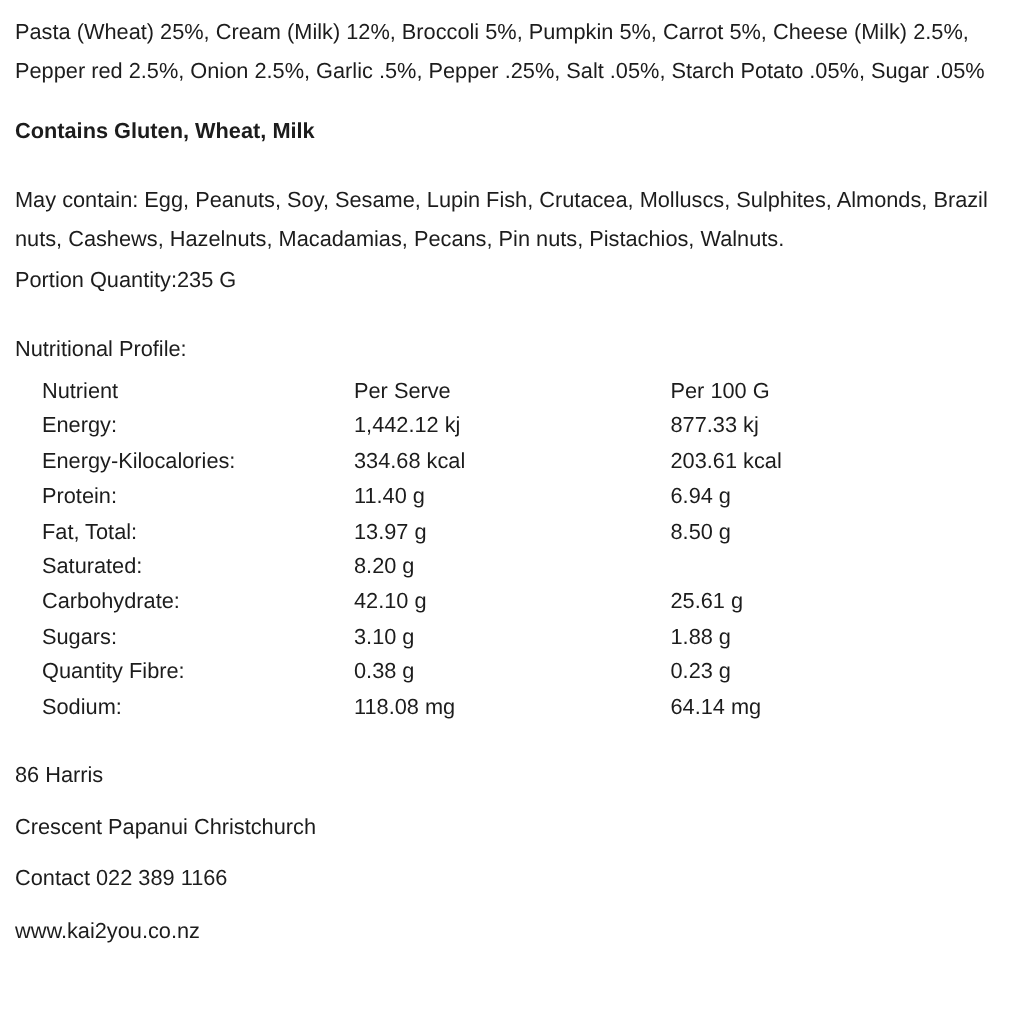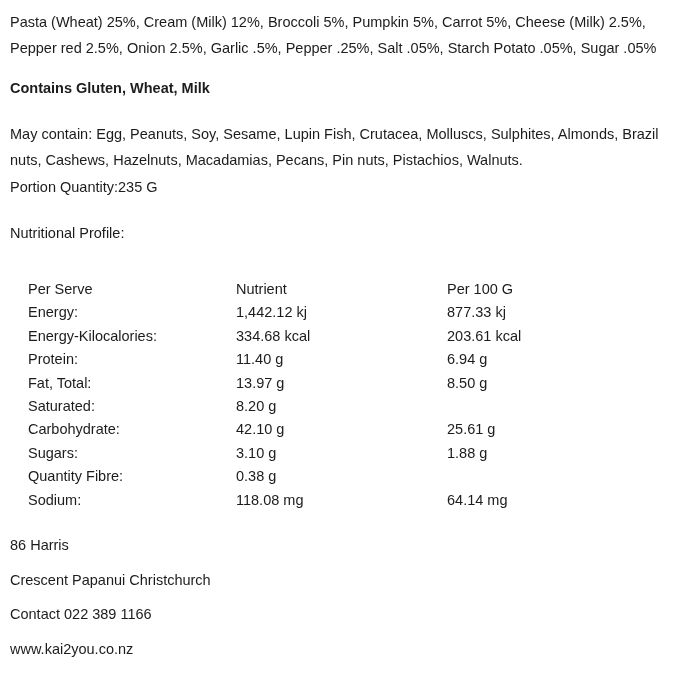--- a/index.html
+++ b/index.html
@@ -16,21 +16,21 @@
     font-size: 14.5px;
     line-height: 26px;
     color: #1c1c1c;
     overflow: hidden;
   }
   p { margin: 0 0 20px 0; }
   .ingredients { margin-bottom: 14px; }
   .contains { font-weight: 700; margin-bottom: 20px; }
   .may-contain { margin-bottom: 1px; }
   .portion { }
-  .nutrition-title { margin-bottom: 32px; }
+  .nutrition-title { margin-bottom: 4px; }
   .bold { font-weight: 400; }
 
   .ntable {
     margin: 0 0 20px 18px;
   }
   .trow {
     display: grid;
     grid-template-columns: 208px 211px 1fr;
     line-height: 23.4px;
   }
@@ -47,22 +47,22 @@
 <p class="contains">Contains Gluten, Wheat, Milk</p>
 
 <p class="may-contain">May contain: Egg, Peanuts, Soy, Sesame, Lupin Fish, Crutacea, Molluscs, Sulphites, Almonds, Brazil nuts, Cashews, Hazelnuts, Macadamias, Pecans, Pin nuts, Pistachios, Walnuts.</p>
 
 <p class="portion">Portion Quantity:235 G</p>
 
 <p class="nutrition-title">Nutritional Profile:</p>
 
 <div class="ntable">
   <div class="trow">
+    <div class="tcell">Nutrient</div>
     <div class="tcell">Per Serve</div>
-    <div class="tcell">Nutrient</div>
     <div class="tcell">Per 100 G</div>
   </div>
   <div>
       <div class="trow">
         <div class="tcell">Energy:</div>
         <div class="tcell">1,442.12 kj</div>
         <div class="tcell">877.33 kj</div>
       </div>
       <div class="trow">
         <div class="tcell">Energy-Kilocalories:</div>
@@ -89,20 +89,21 @@
         <div class="tcell">25.61 g</div>
       </div>
       <div class="trow">
         <div class="tcell">Sugars:</div>
         <div class="tcell">3.10 g</div>
         <div class="tcell">1.88 g</div>
       </div>
       <div class="trow">
         <div class="tcell">Quantity Fibre:</div>
         <div class="tcell">0.38 g</div>
+        <div class="tcell">0.23 g</div>
       </div>
       <div class="trow">
         <div class="tcell">Sodium:</div>
         <div class="tcell">118.08 mg</div>
         <div class="tcell">64.14 mg</div>
       </div>
     </div>
 </div>
 
 <p class="footer-line">86 Harris</p>

